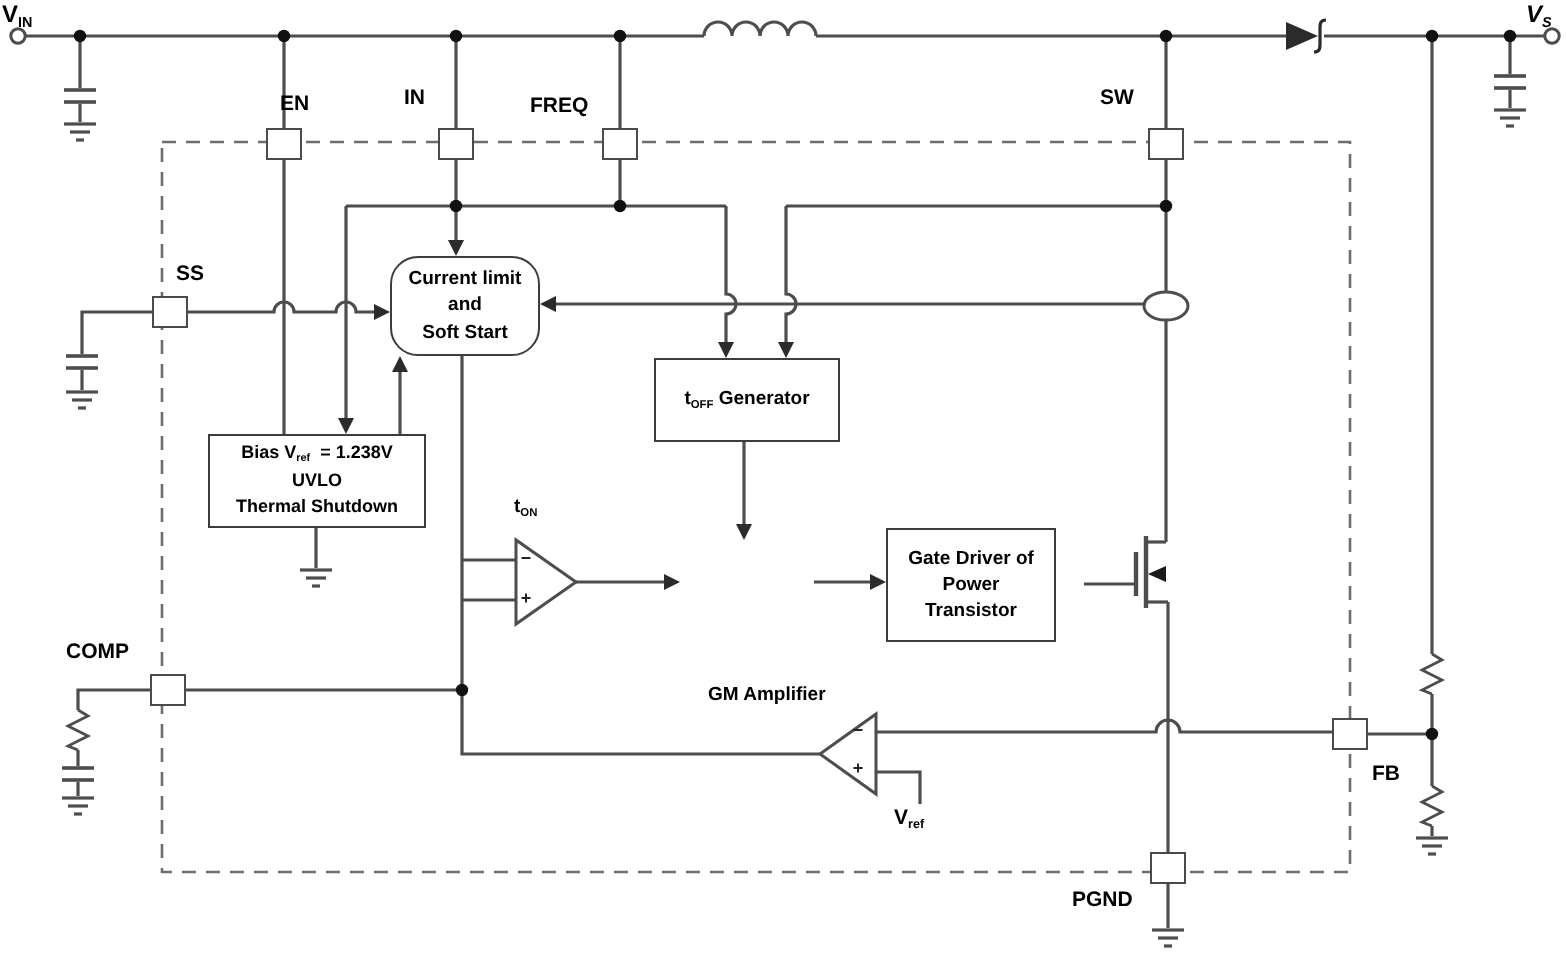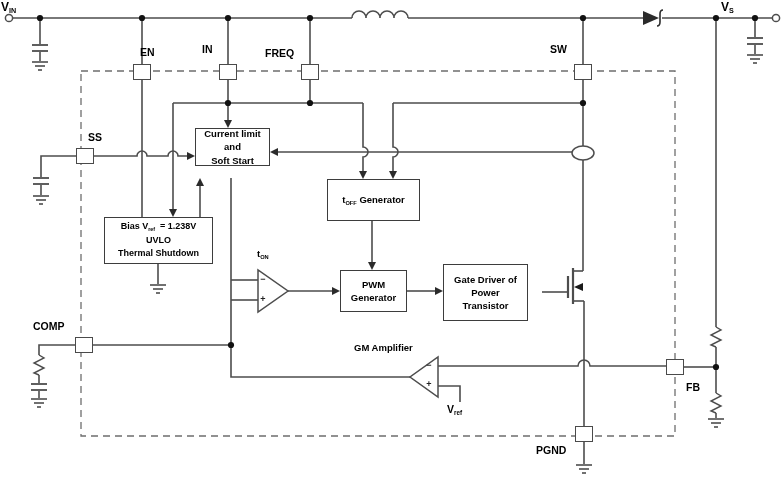--- a/index.html
+++ b/index.html
@@ -182,58 +182,54 @@
         <circle cx="310" cy="103" r="3.1"></circle>
       <circle cx="583" cy="103" r="3.1"></circle>
       <circle cx="231" cy="345" r="3.1"></circle>
         <circle cx="716" cy="367" r="3.1"></circle>
     </g>
 
     <circle cx="9" cy="18" r="3.6" fill="#fff" stroke="#4d4d4d" stroke-width="1.5"></circle>
     <circle cx="776" cy="18" r="3.6" fill="#fff" stroke="#4d4d4d" stroke-width="1.5"></circle>
   </svg>
 
-  <div class="box" style="left:195px; top:128px; width:75px; height:38px;">
+  <div class="box" style="left:195px; top:128px; width:75px; height:50px;border-radius:14px;">
     <div>Current limit</div>
     <div>and</div>
     <div>Soft Start</div>
   </div>
 
   <div class="box small" style="left:104px; top:217px; width:109px; height:47px;">
     <div><span>Bias V</span><span class="sub">ref</span><span class="gap">= 1.238V</span></div>
     <div>UVLO</div>
     <div>Thermal Shutdown</div>
   </div>
 
   <div class="box" style="left:327px; top:179px; width:93px; height:42px;">
     <div><span>t</span><span class="sub">OFF</span><span> Generator</span></div>
   </div>
 
-  <div class="box" style="left:340px; top:270px; width:67px; height:42px;">
-    <div>PWM</div>
-    <div>Generator</div>
-  </div>
 
   <div class="box" style="left:443px; top:264px; width:85px; height:57px;">
     <div>Gate Driver of</div>
     <div>Power</div>
     <div>Transistor</div>
   </div>
 
   <div class="pin" style="left:133px; top:64px;"></div>
   <div class="pin" style="left:219px; top:64px;"></div>
   <div class="pin" style="left:301px; top:64px;"></div>
   <div class="pin" style="left:574px; top:64px;"></div>
   <div class="pin" style="left:76px;  top:148px;"></div>
   <div class="pin" style="left:75px;  top:337px;"></div>
   <div class="pin" style="left:666px; top:359px;"></div>
   <div class="pin" style="left:575px; top:426px;"></div>
 
   <div class="lbl f12" style="left:1px; top:0px;"><span>V</span><span class="sub">IN</span></div>
-  <div class="lbl f12" style="left:721px; top:0px;"><span>V</span><span class="sub">S</span></div>
+  <div class="lbl f12" style="left:763px; top:0px;font-style:italic;"><span>V</span><span class="sub">S</span></div>
 
   <div class="lbl f10" style="left:111px; top:46px;margin-left:29px;">EN</div>
   <div class="lbl f10" style="left:202px; top:43px;">IN</div>
   <div class="lbl f10" style="left:265px; top:47px;">FREQ</div>
   <div class="lbl f10" style="left:550px; top:43px;">SW</div>
   <div class="lbl f10" style="left:42px;  top:131px;padding-left:46px;">SS</div>
   <div class="lbl f10" style="left:33px;  top:320px;">COMP</div>
   <div class="lbl f10" style="left:686px; top:381px;">FB</div>
   <div class="lbl f10" style="left:536px; top:444px;">PGND</div>
 

